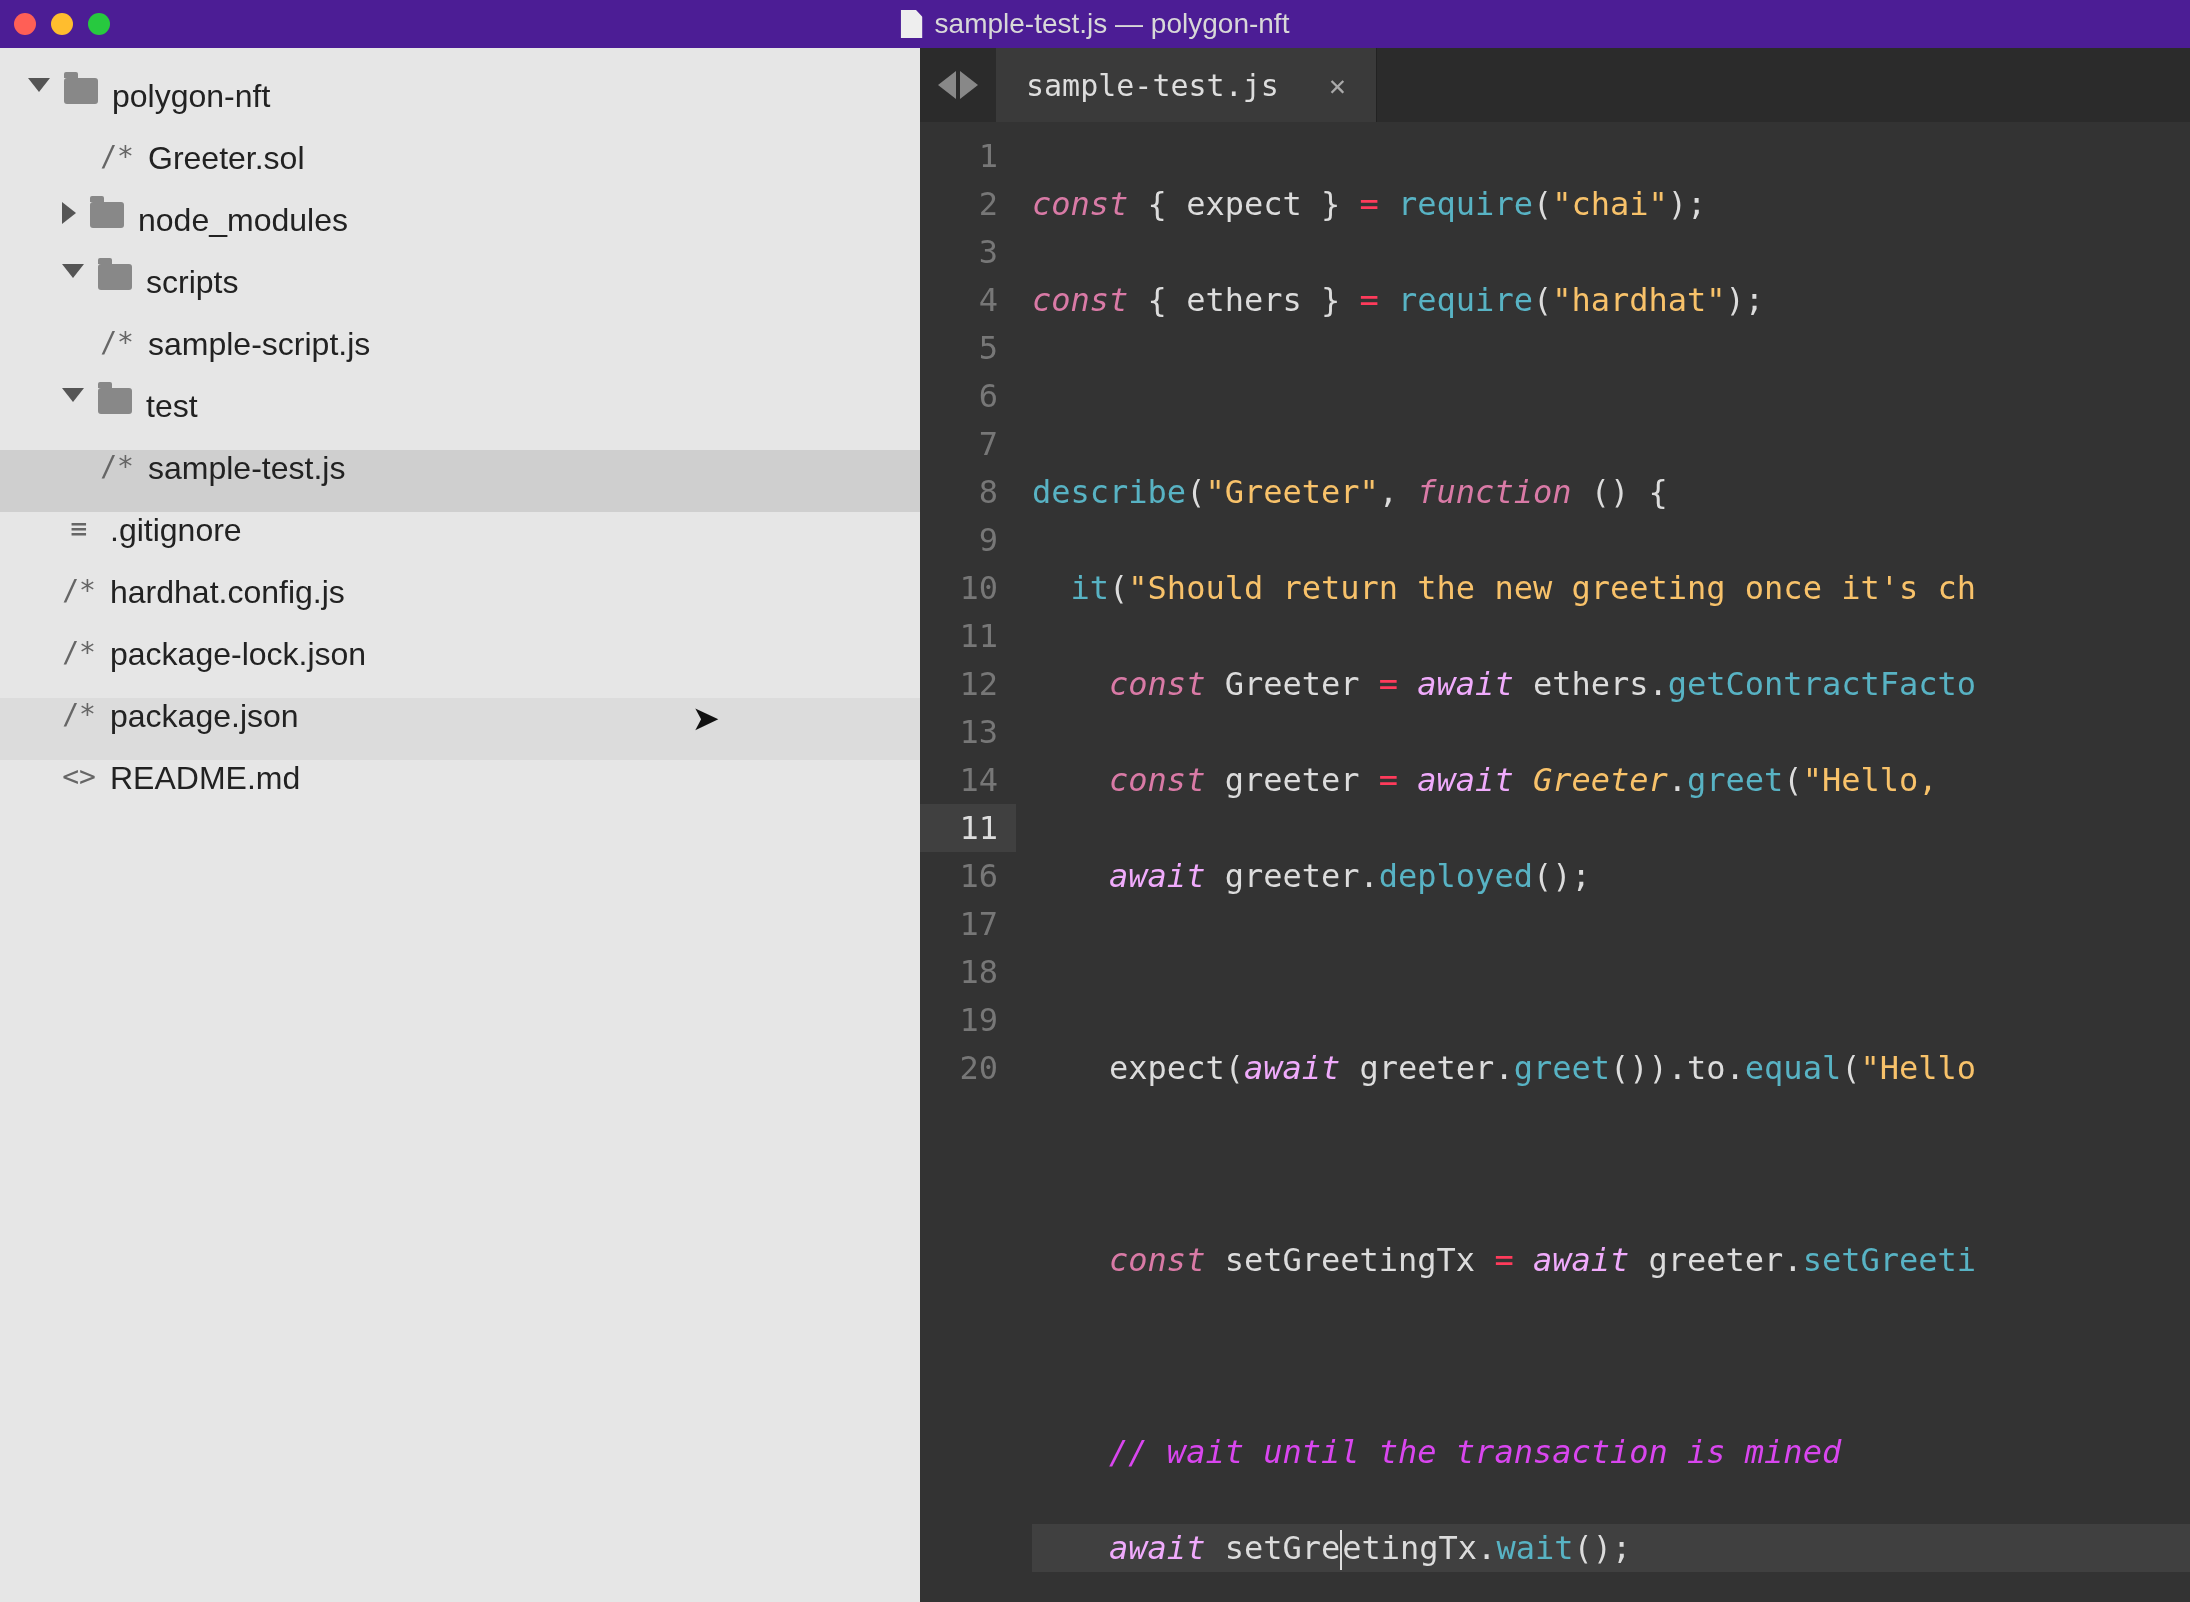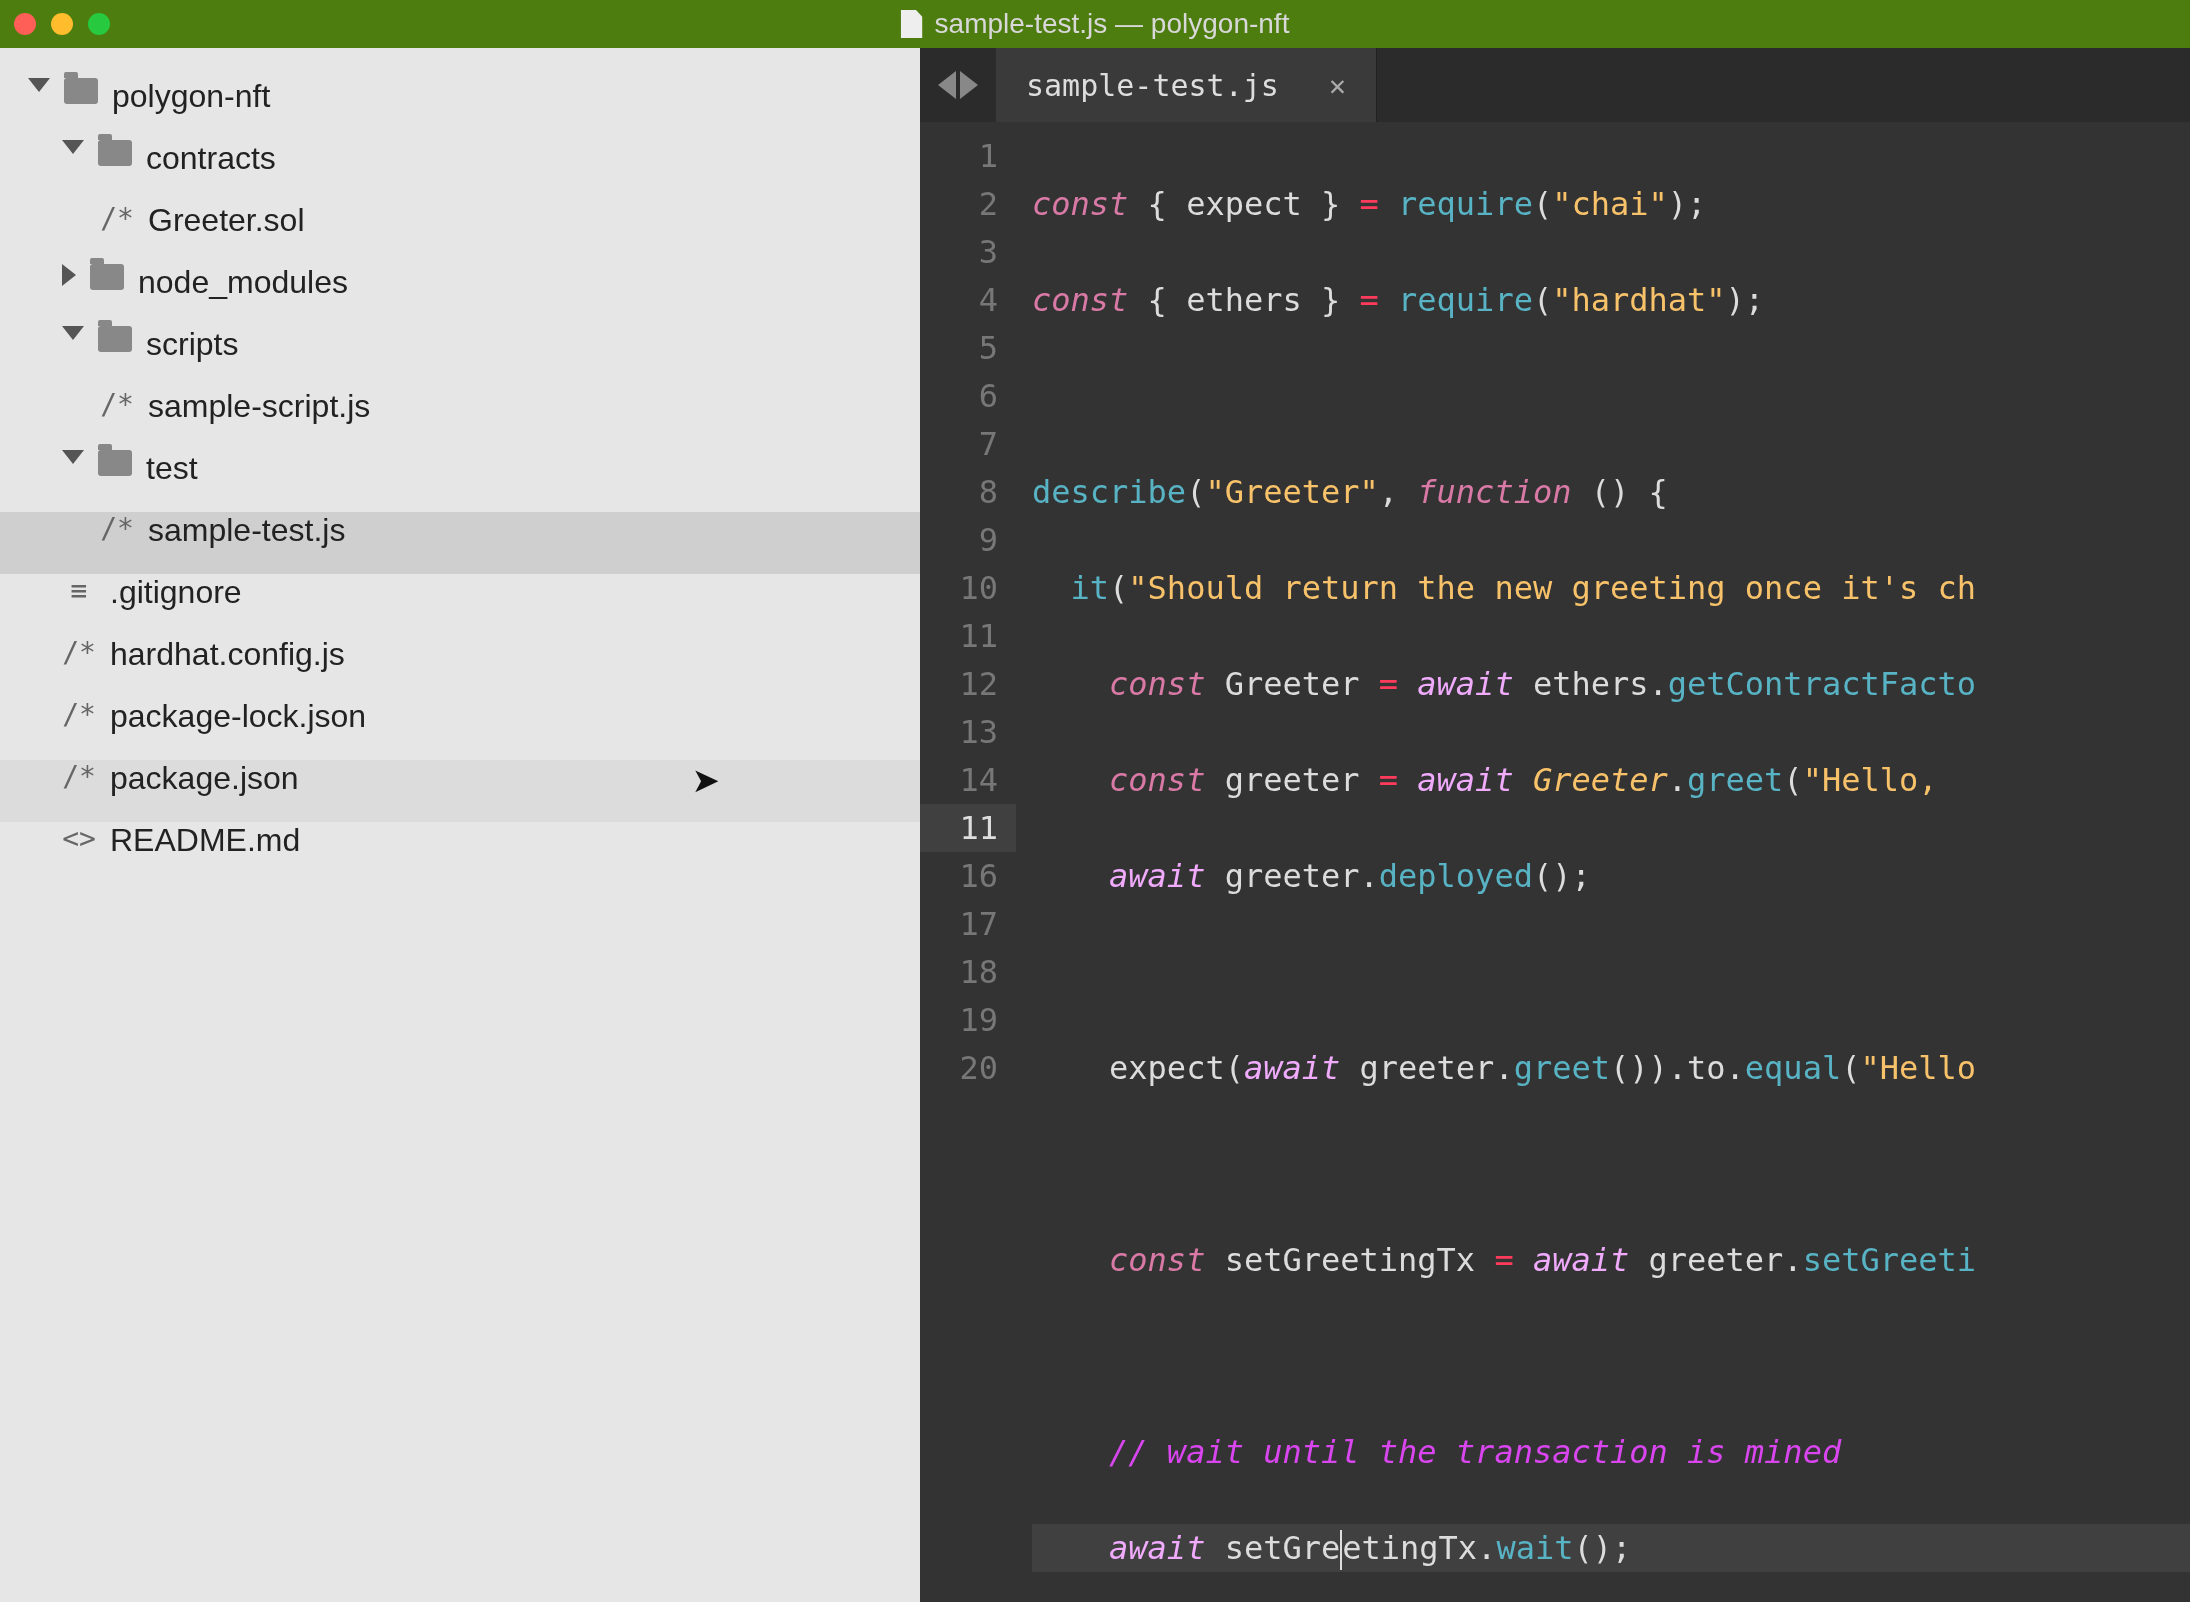--- a/index.html
+++ b/index.html
@@ -7,21 +7,21 @@
     font-family: -apple-system, BlinkMacSystemFont, "Segoe UI", sans-serif;
     background: #2a2a2a;
     width: 2190px;
     height: 1602px;
     overflow: hidden;
     display: flex;
     flex-direction: column;
   }
   .titlebar {
     height: 48px;
-    background: #4d7c0f;
+    background: #4c1d95;
     display: flex;
     align-items: center;
     padding: 0 14px;
     position: relative;
   }
   .traffic-lights {
     display: flex;
     gap: 15px;
   }
   .tlight {
@@ -217,25 +217,20 @@
 
   <div class="sidebar">
     <div class="tree">
 
       <div class="tree-row">
         <span class="chevron down"></span>
         <span class="folder-icon"></span>
         <span>polygon-nft</span>
       </div>
 
-      <div class="tree-row indent-1">
-        <span class="chevron down"></span>
-        <span class="folder-icon"></span>
-        <span>contracts</span>
-      </div>
       <div class="tree-row indent-2">
         <span class="file-glyph">/*</span>
         <span>Greeter.sol</span>
       </div>
 
       <div class="tree-row indent-1">
         <span class="chevron right"></span>
         <span class="folder-icon"></span>
         <span>node_modules</span>
       </div>

